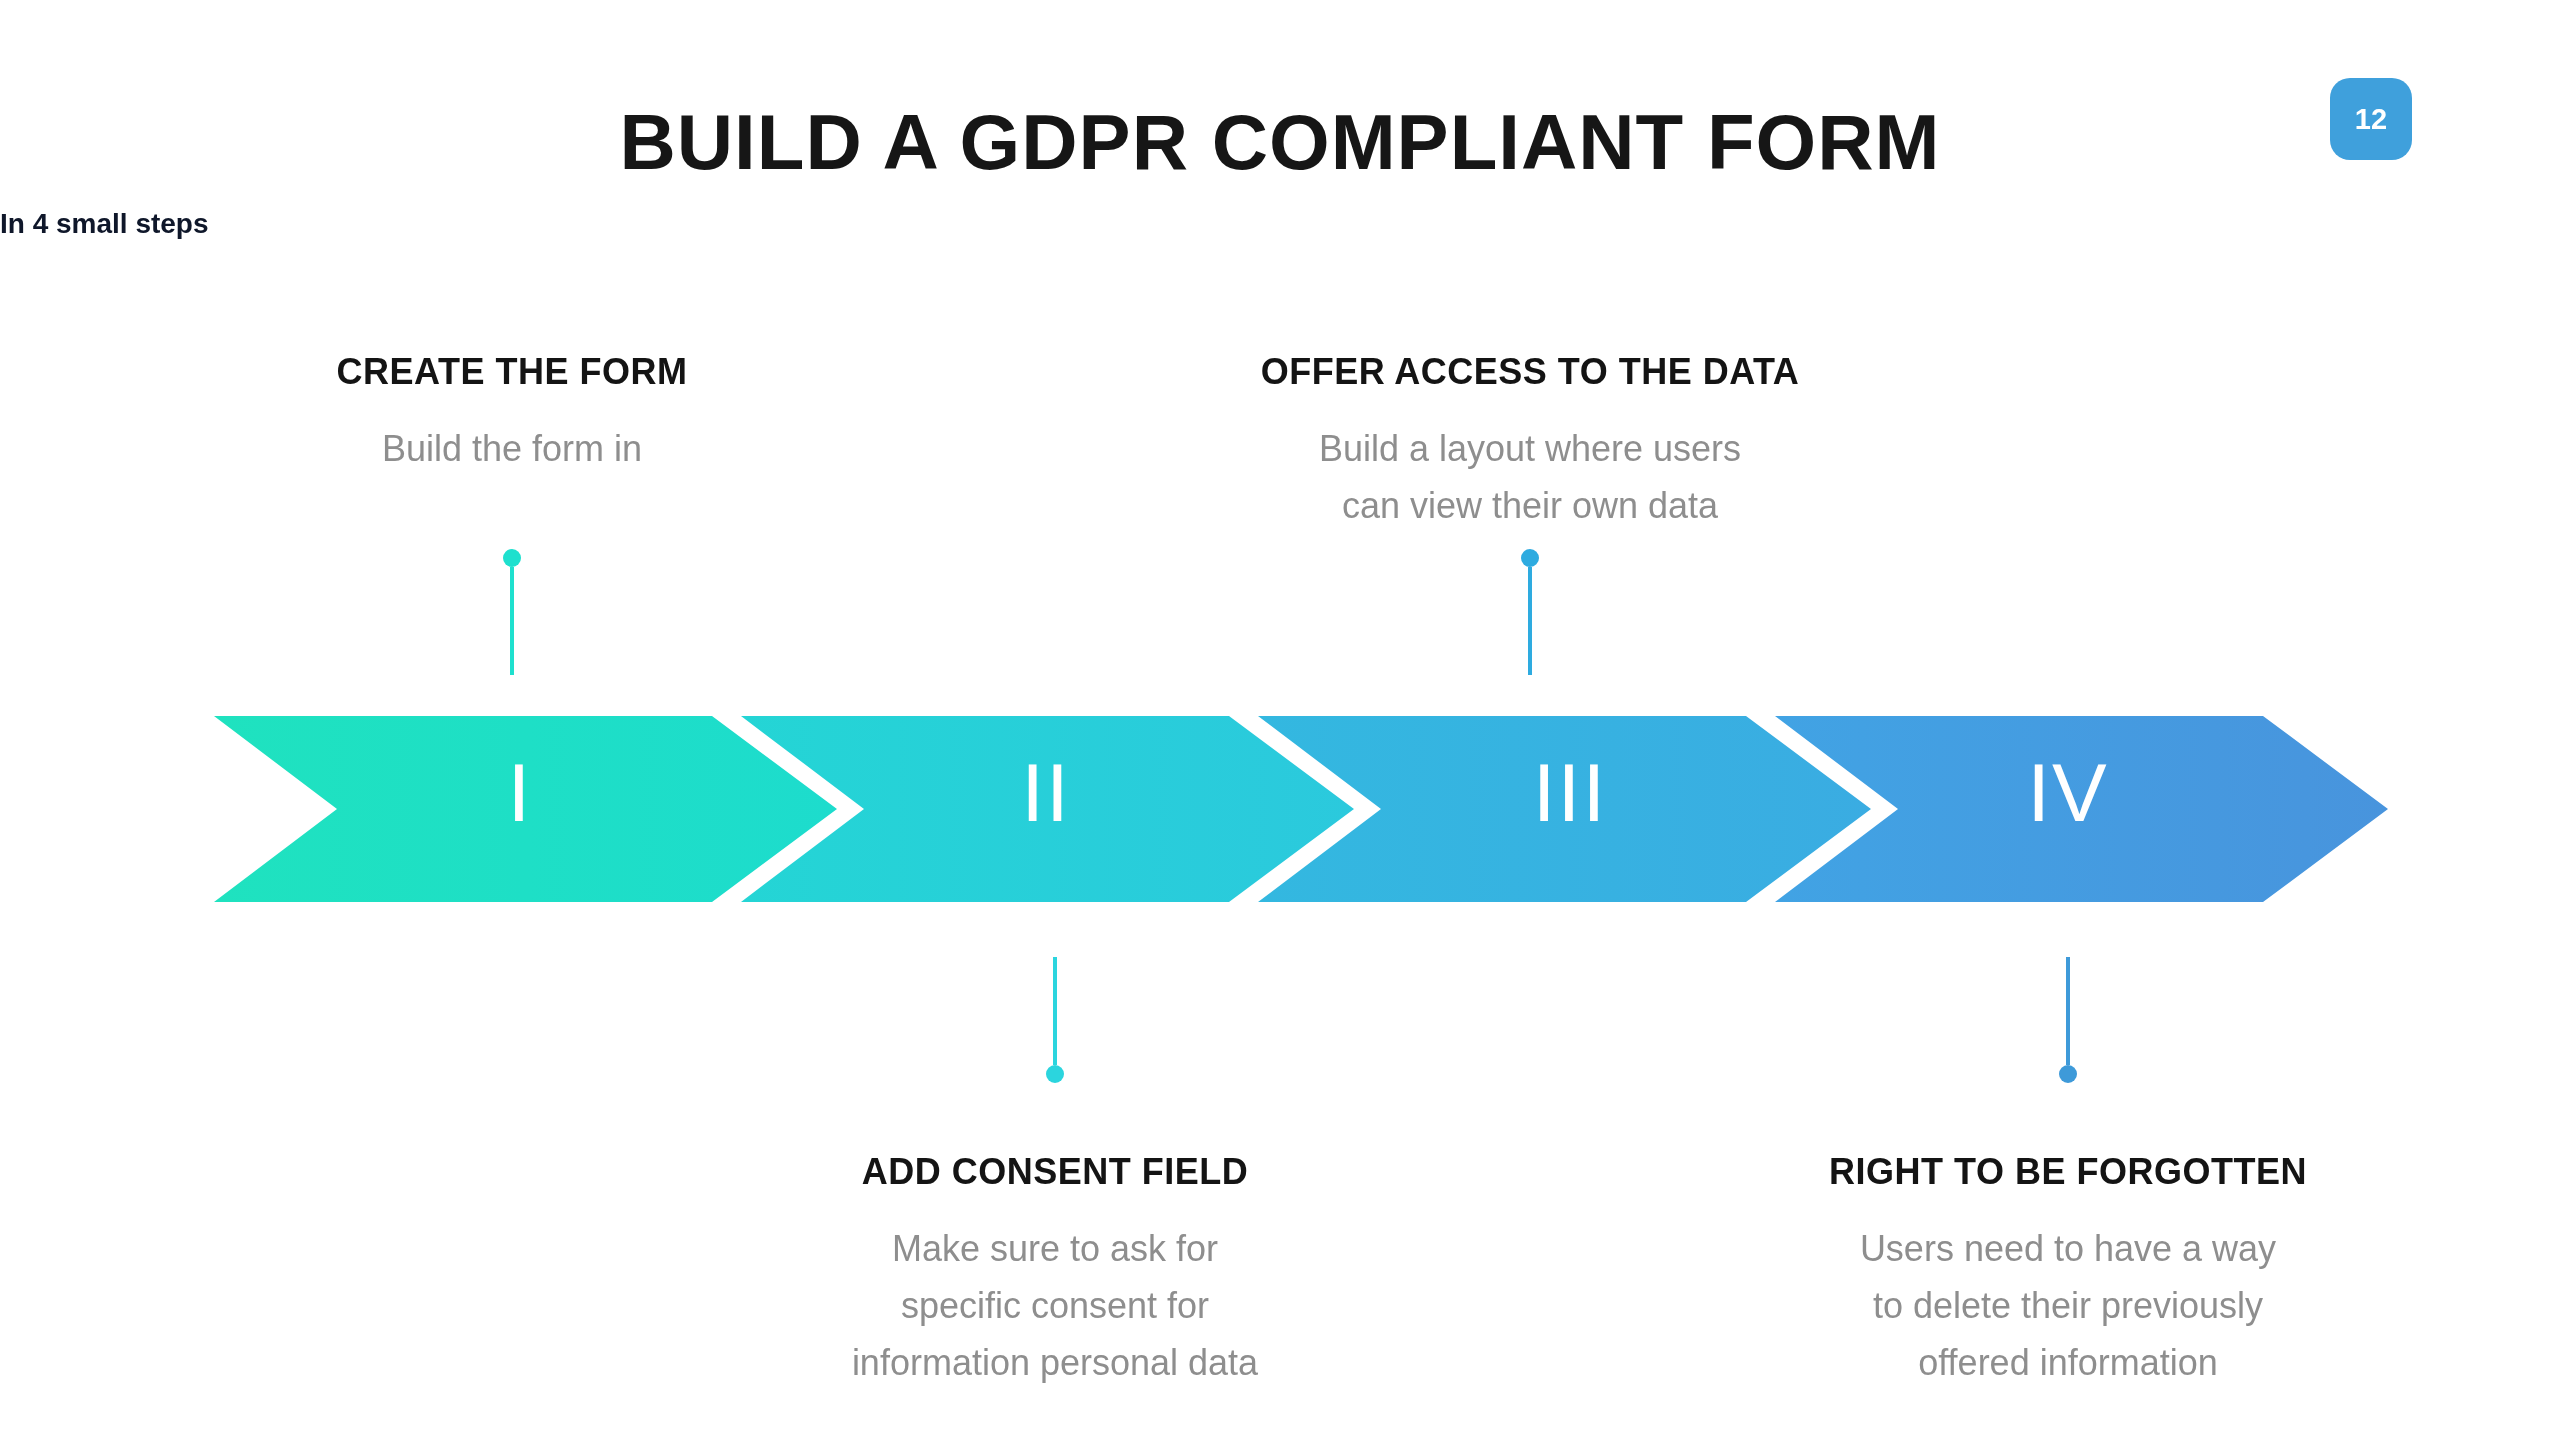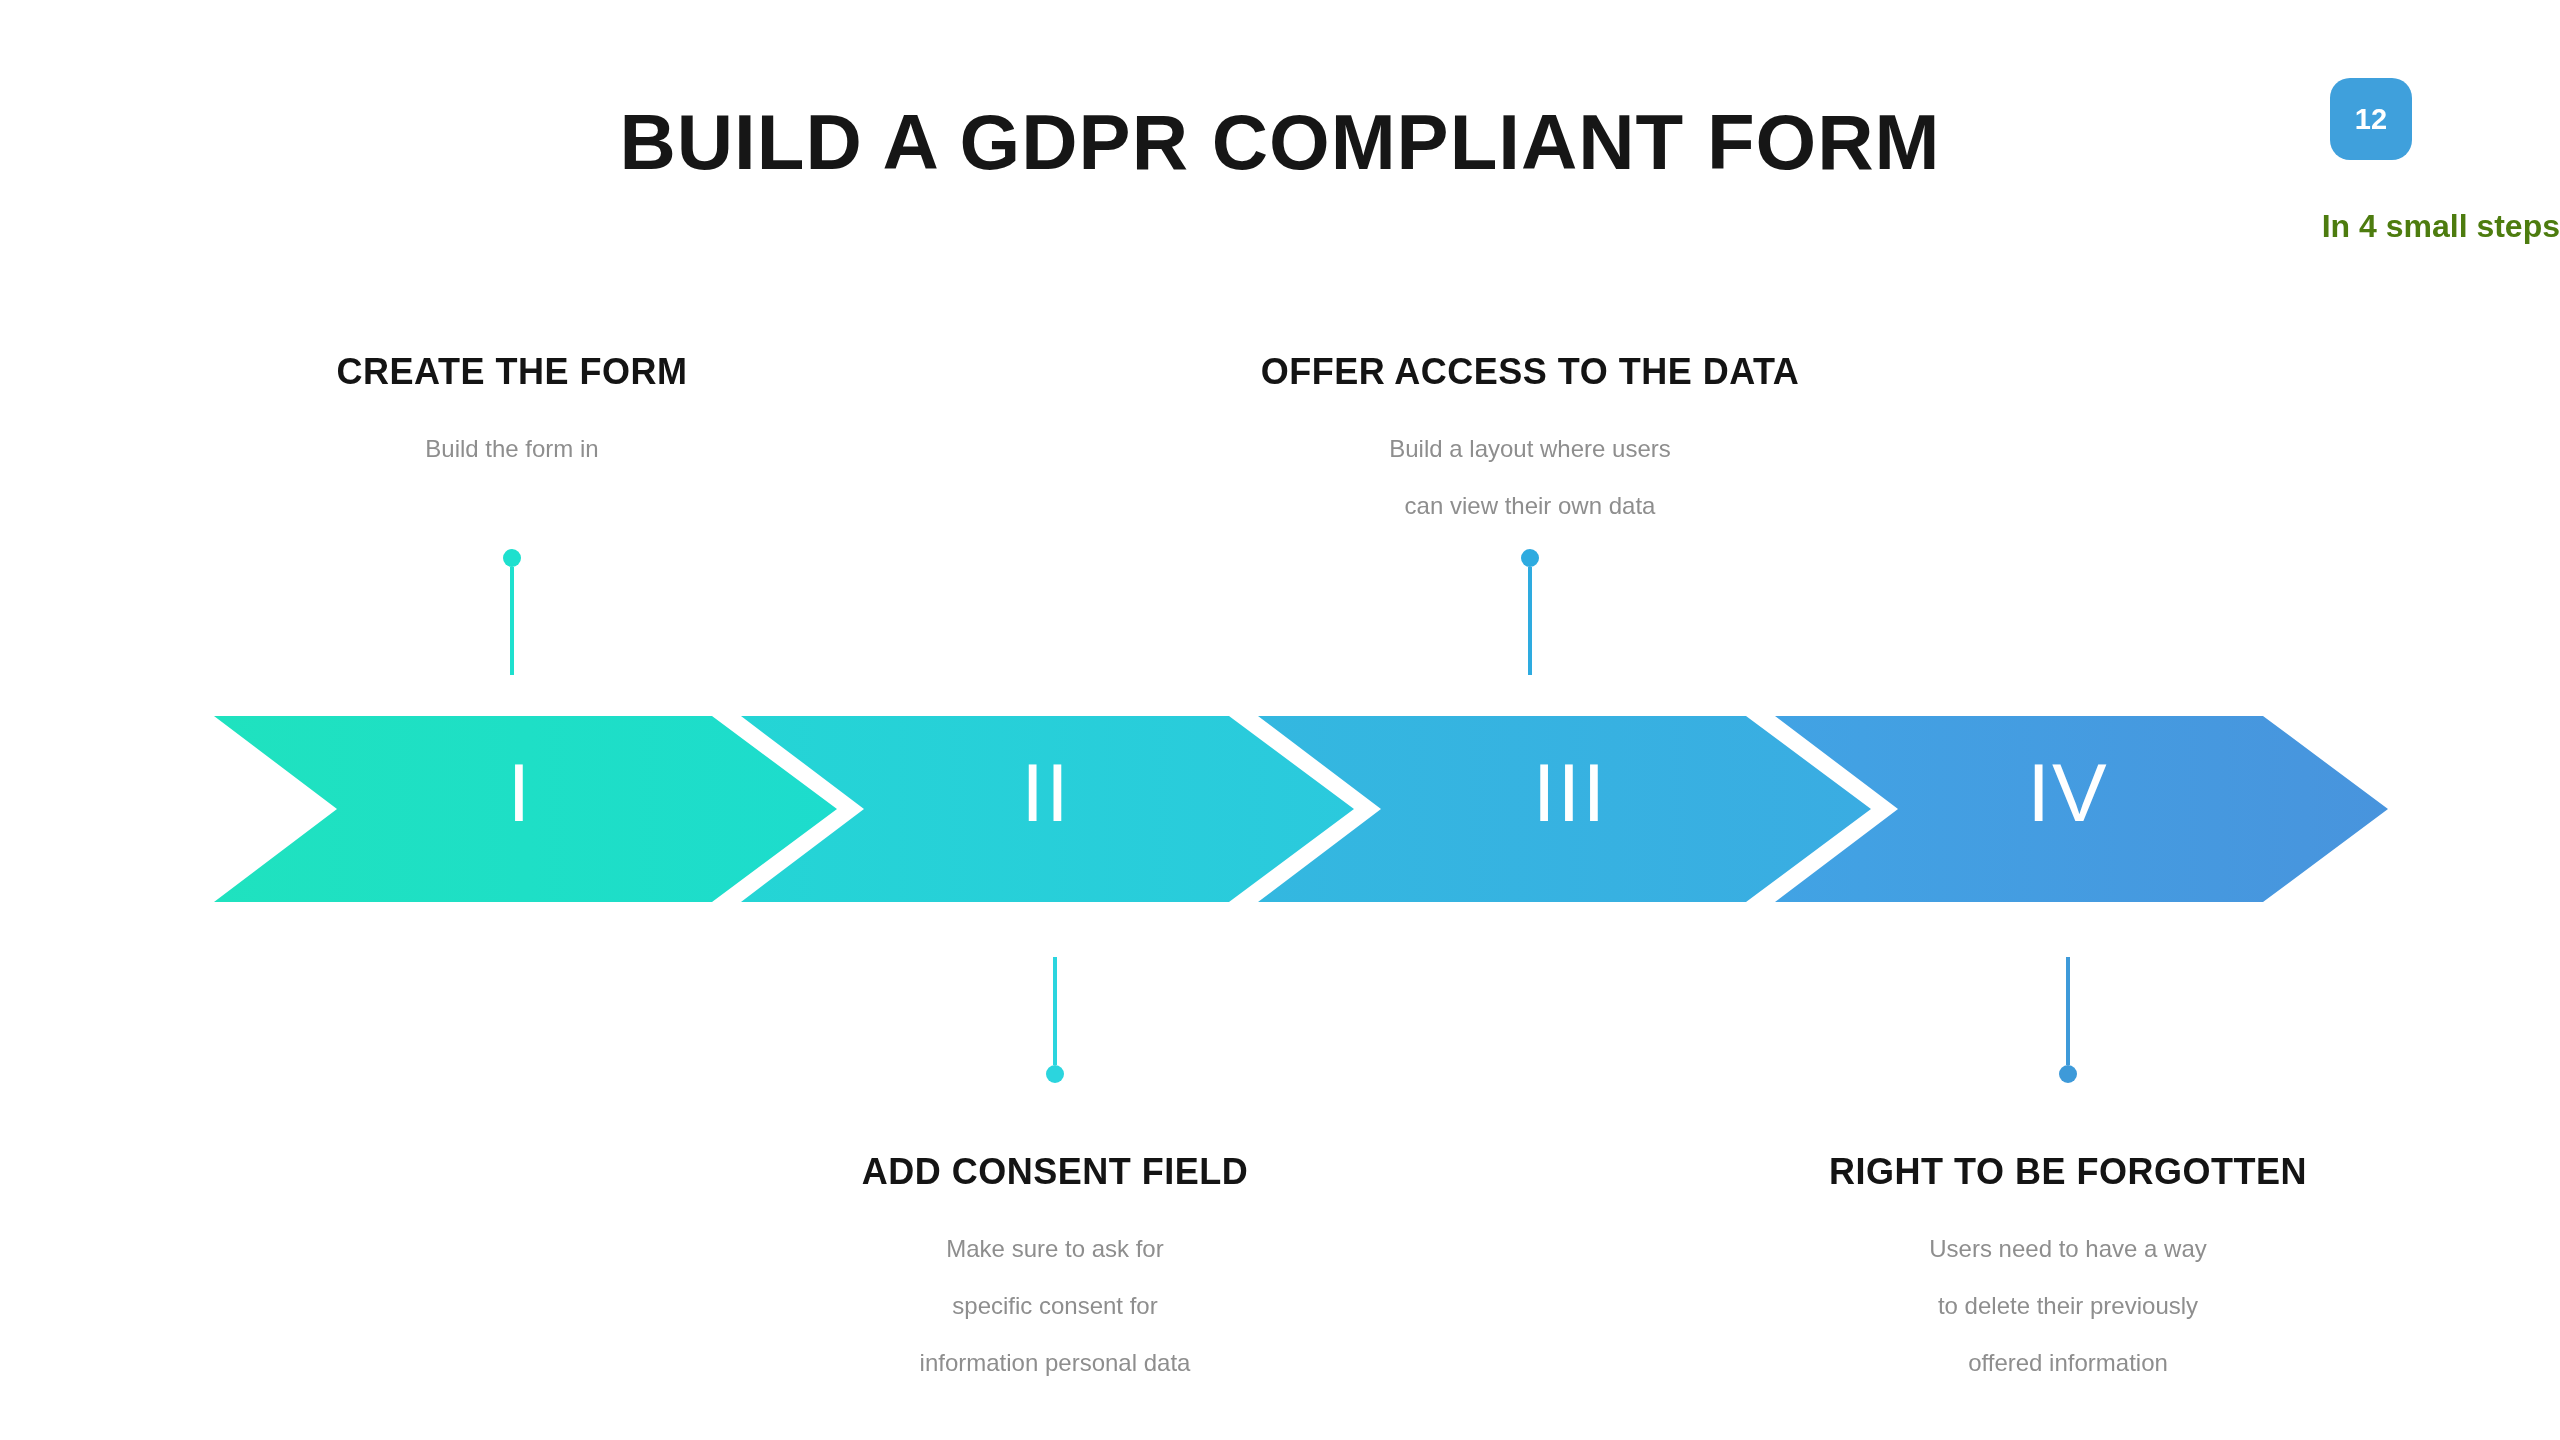--- a/index.html
+++ b/index.html
@@ -7,38 +7,38 @@
     position:relative; width:2560px; height:1440px; background:#ffffff;
     font-family:"Liberation Sans", sans-serif; overflow:hidden;
   }
   .title {
     position:absolute; top:100px; left:0; width:100%;
     text-align:center; font-size:78px; font-weight:700; color:#161616;
     letter-spacing:1px; line-height:1.1; margin:0;
   }
   .subtitle {
     position:absolute; top:208px; left:0; width:100%;
-    text-align:right; font-size:32px; font-weight:700; color:#4d7c0f;
+    text-align:left; font-size:28px; font-weight:700; color:#0f172a;
   }
   .badge {
     position:absolute; left:2330px; top:78px; width:82px; height:82px;
     border-radius:20px; display:flex; align-items:center; justify-content:center;
     color:#ffffff; font-size:29px; font-weight:700; background:#3fa0dc;
   }
   .step-text {
     position:absolute; transform:translateX(-50%);
     width:680px; text-align:center;
   }
   .step-heading {
     font-size:36px; font-weight:700; color:#141414; line-height:44px;
     letter-spacing:0.5px;
     margin-top:18px;
   }
   .step-desc {
-    margin-top:26px; font-size:24px; color:#8e8e8e; line-height:57px;
+    margin-top:26px; font-size:36px; color:#8e8e8e; line-height:57px;
   }
   .connector {
     position:absolute; transform:translateX(-50%); width:22px;
     display:flex; flex-direction:column; align-items:center;
   }
   .connector .dot { width:18px; height:18px; border-radius:50%; }
   .connector .line { width:4px; height:108px; }
   .chevrons { position:absolute; left:0; top:716px; }
   .numeral {
     position:absolute; top:752px; transform:translateX(-50%);

